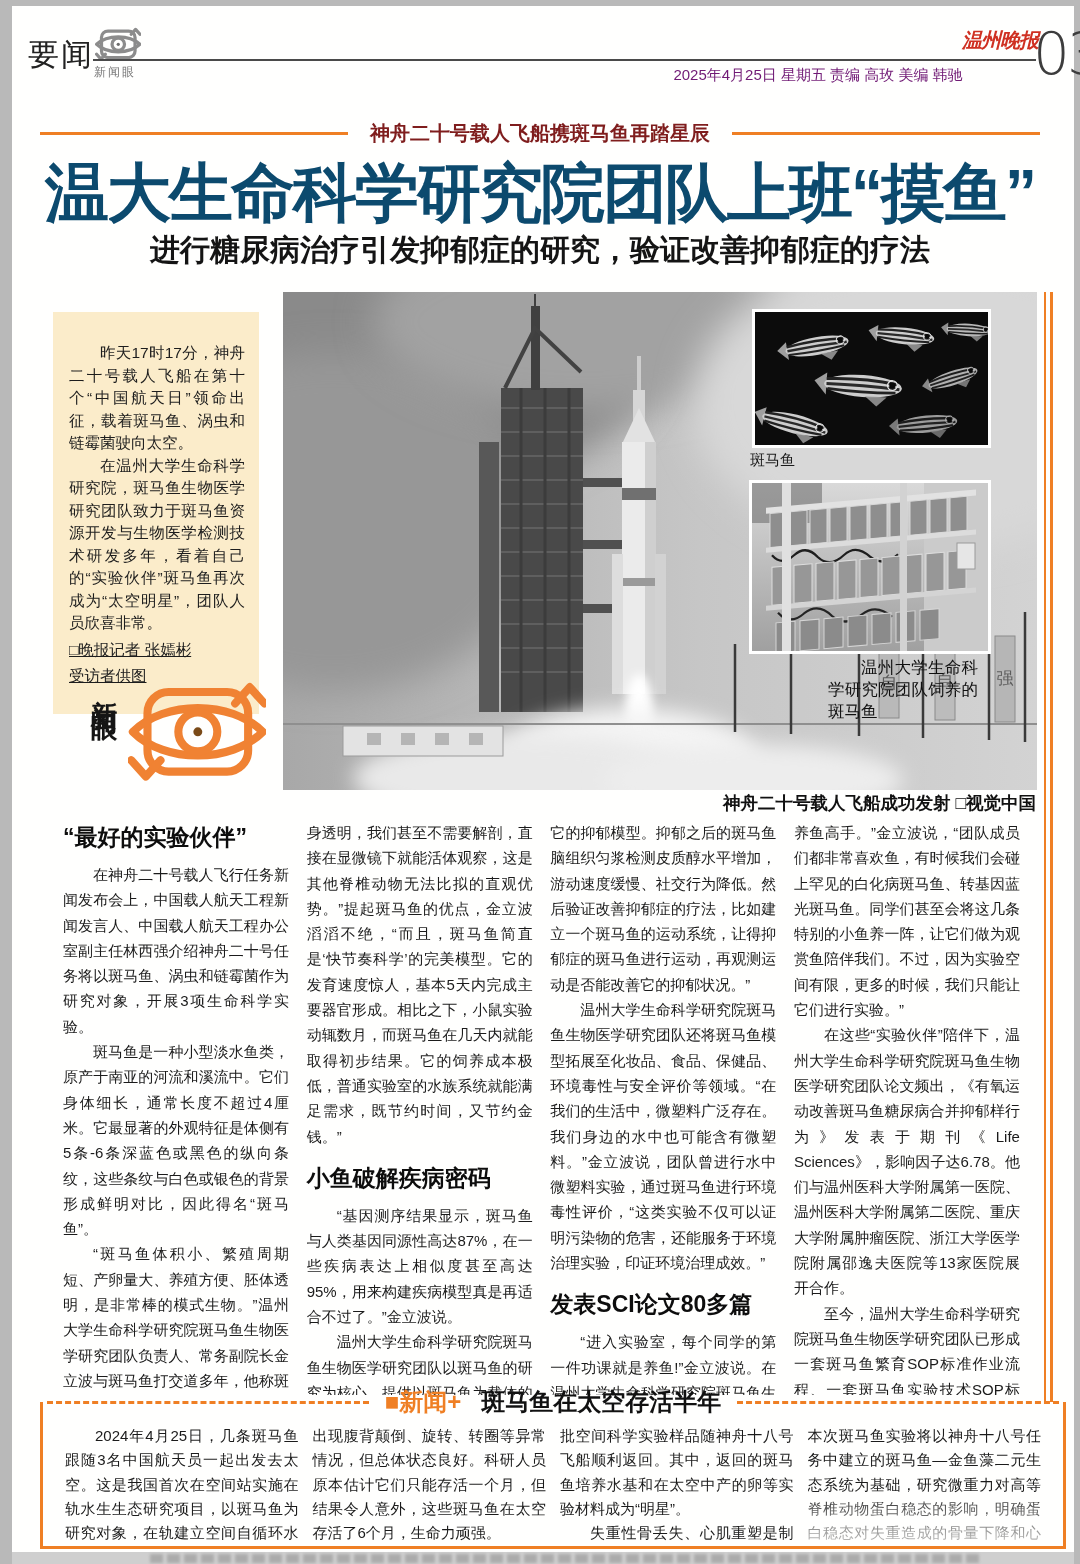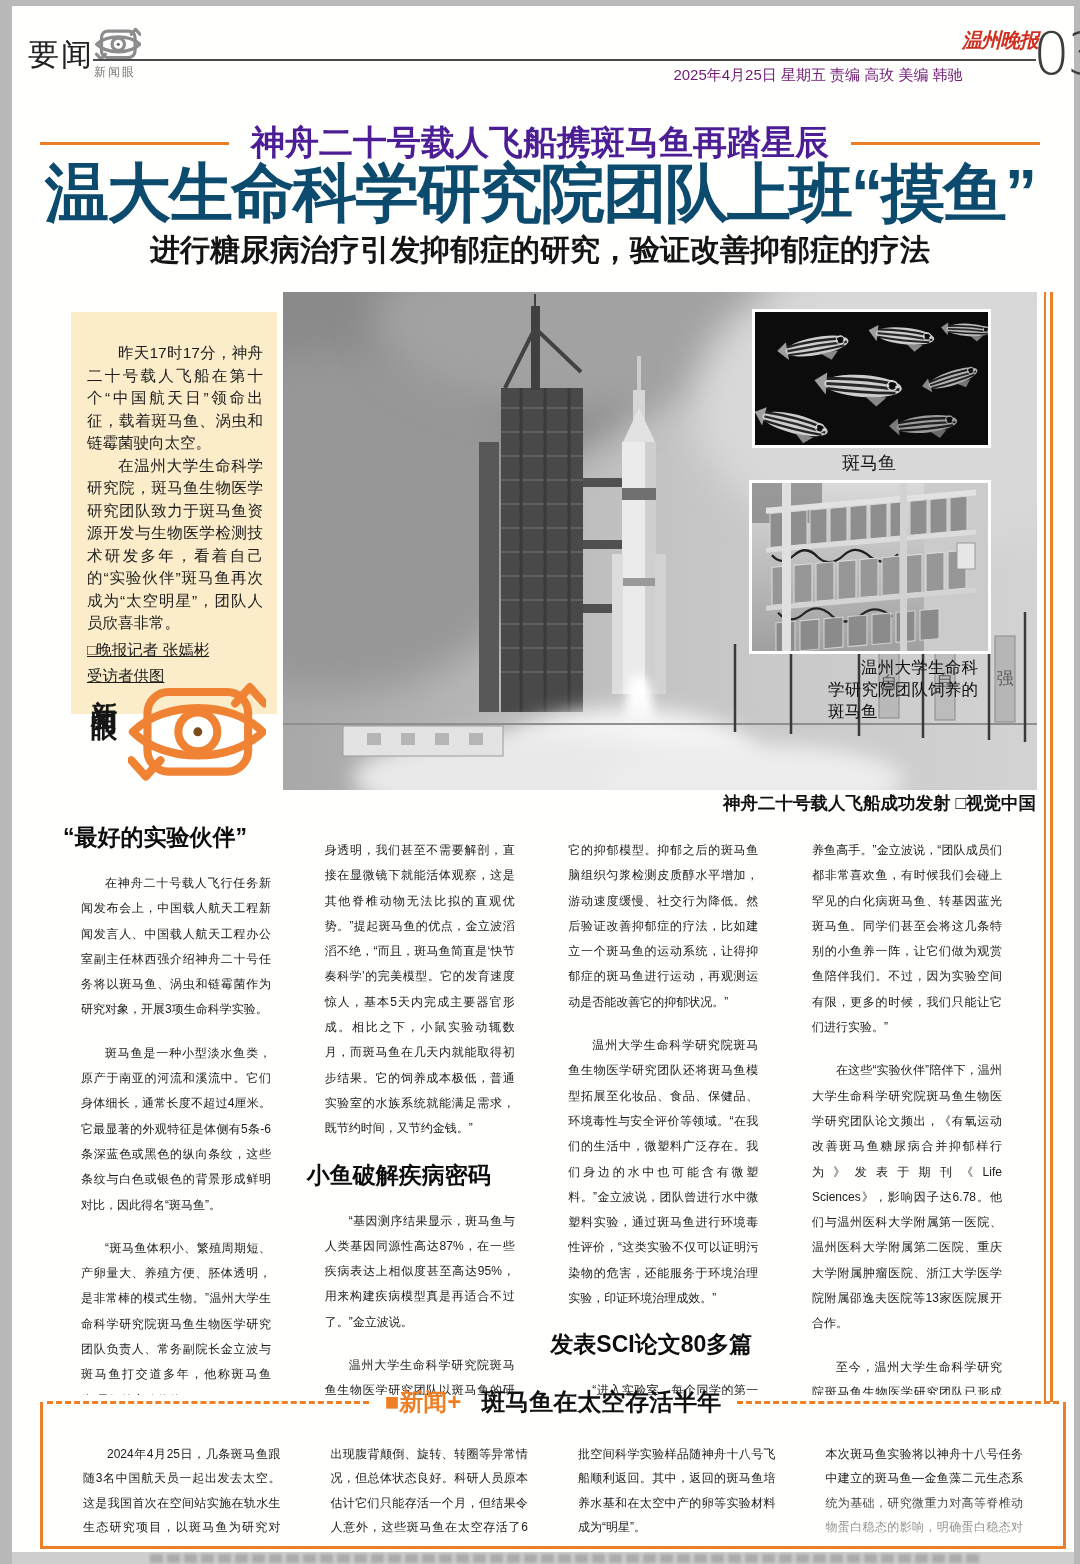--- a/index.html
+++ b/index.html
@@ -10,42 +10,42 @@
   
   .section-label{left:28px;top:34px;font-size:31px;color:#222;font-weight:500;letter-spacing:2px;}
   .eye-small{left:95px;top:24px;width:46px;height:40px;}
   .eye-small-label{left:94px;top:64px;font-size:12px;color:#777;letter-spacing:2px;}
   .header-rule{left:93px;top:59px;width:943px;height:2px;background:#4a4a4a;}
   .masthead{left:930px;top:27px;width:108px;text-align:right;font-size:20px;font-weight:bold;font-style:italic;color:#cf3022;font-family:"DejaVu Serif","Liberation Serif",serif;letter-spacing:-1px;}
   .page-num{left:1033px;top:20px;font-size:58px;font-weight:200;color:#3d3d3d;letter-spacing:-3px;font-family:"DejaVu Sans",sans-serif;}
   .date-line{left:600px;top:66px;width:436px;text-align:center;font-size:15px;color:#701a75;}
   
   .kicker{left:40px;top:120px;width:1000px;display:flex;align-items:center;gap:22px;}
-  .kicker .ktext{font-size:34px;font-weight:700;color:#4c1d95;white-space:nowrap;}
+  .kicker .ktext{font-size:20px;font-weight:700;color:#7f1d1d;white-space:nowrap;}
   .kline{flex:1;height:3px;background:#ef7f24;}
   .main-headline{left:30px;top:150px;width:1020px;text-align:center;font-size:64px;font-weight:900;color:#0c4a6e;letter-spacing:-2px;white-space:nowrap;}
   .sub-headline{left:40px;top:230px;width:1000px;text-align:center;font-size:30px;font-weight:700;color:#141414;}
   
-  .intro-box{left:71px;top:312px;width:206px;height:402px;background:#fbecca;box-sizing:border-box;padding:30px 14px 0 16px;}
+  .intro-box{left:53px;top:312px;width:206px;height:402px;background:#fbecca;box-sizing:border-box;padding:30px 14px 0 16px;}
   .intro-box p{margin:0;font-size:15.5px;line-height:22.5px;color:#1d1d1d;text-align:justify;text-indent:2em;}
   .intro-byline,.intro-credit{margin-top:4px;font-size:15.5px;line-height:22px;color:#1d1d1d;text-align:left;text-decoration:underline;}
   .eye-logo{left:86px;top:672px;display:flex;align-items:flex-start;gap:6px;}
   .eye-logo .vlabel{writing-mode:vertical-rl;font-size:27px;font-weight:700;color:#151515;letter-spacing:8px;margin-top:6px;}
   .photo{left:283px;top:292px;width:754px;height:498px;background:#c4c4c4;overflow:hidden;}
   .inset{box-sizing:border-box;border:3px solid #fff;overflow:hidden;background:#000;}
   .inset1{left:752px;top:309px;width:239px;height:139px;}
-  .inset1-caption{left:750px;top:451px;width:238px;text-align:center;font-size:18px;color:#1a1a1a;}
+  .inset1-caption{left:750px;top:451px;width:238px;text-align:left;font-size:15px;color:#1a1a1a;}
   .inset2{left:749px;top:480px;width:242px;height:174px;background:#bbb;}
   .inset2-caption{left:828px;top:656px;width:150px;font-size:16.5px;line-height:22px;color:#101010;text-indent:2em;text-align:justify;}
   .photo-caption{left:560px;top:791px;width:476px;text-align:right;font-size:17.5px;font-weight:600;color:#111;}
   .rail{left:1044px;top:292px;width:9px;height:1110px;border-left:2px solid #ef7f24;border-right:3px solid #ef7f24;box-sizing:border-box;}
   
   .article{left:63px;top:820px;width:957px;height:575px;display:flex;justify-content:space-between;overflow:hidden;}
   .acol{width:226px;}
-  .col-p{margin:18px;font-size:12px;line-height:25.3px;color:#1b1b1b;text-align:justify;text-indent:2em;}
+  .col-p{margin:0;font-size:15px;line-height:25.3px;color:#1b1b1b;text-align:justify;text-indent:2em;}
   .col-p.cont{text-indent:0;}
   .col-heading{margin:14px 0 9px 0;font-size:23px;font-weight:700;color:#0d0d0d;}
   .acol .col-heading:first-child{margin-top:2px;}
   
   .newsplus{left:40px;top:1402px;width:1026px;height:147px;box-sizing:border-box;border-left:3px solid #ef7f24;border-right:3px solid #ef7f24;border-bottom:3px solid #ef7f24;}
   .np-head{position:absolute;top:-16px;left:4px;right:4px;display:flex;align-items:center;gap:16px;}
   .np-dash{flex:1;border-top:3px dashed #ef7f24;}
   .np-label{font-size:24px;font-weight:800;color:#ef7f24;white-space:nowrap;}
   .np-title{font-size:24px;font-weight:700;color:#111;white-space:nowrap;margin-left:4px;}
   .np-cols{display:flex;gap:14px;padding:22px 22px 0 22px;overflow:hidden;height:118px;box-sizing:content-box;}

